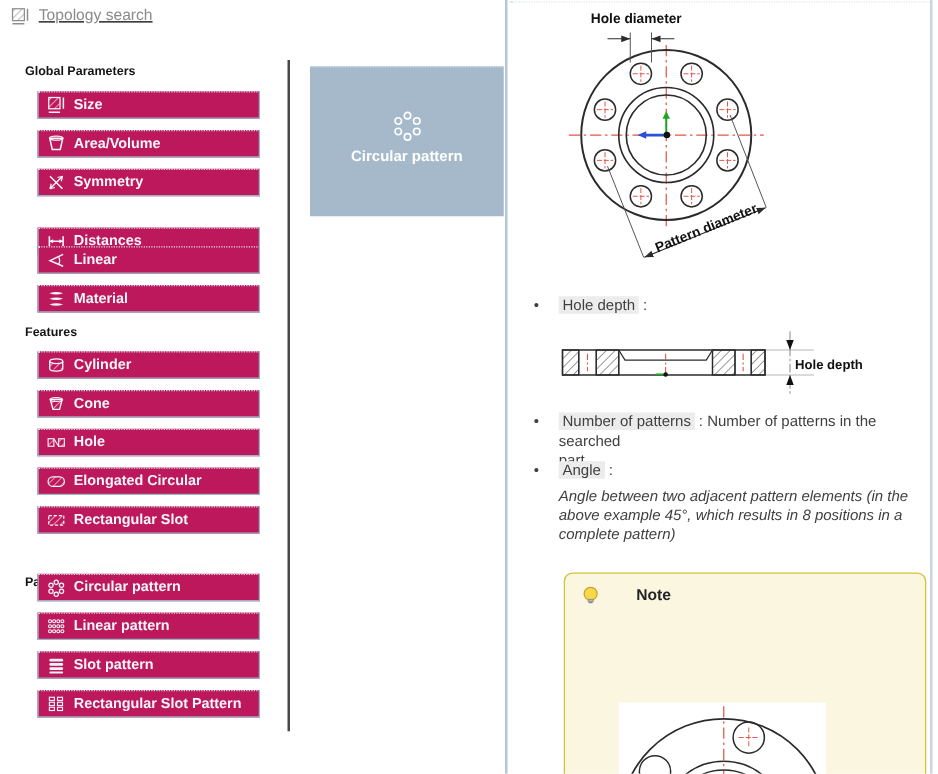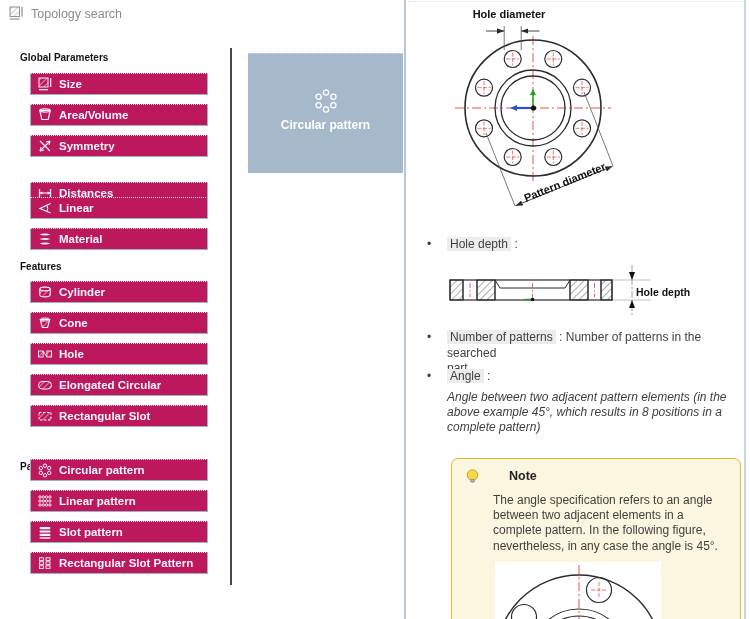--- a/index.html
+++ b/index.html
@@ -3,21 +3,21 @@
 <meta charset="utf-8">
 <style>
   html,body{margin:0;padding:0;}
   body{
     width:750px;height:619px;position:relative;overflow:hidden;
     background:#ffffff;font-family:"Liberation Sans",sans-serif;
   }
   .abs{position:absolute;}
 
   
-  .app-header{position:absolute;left:8px;top:5px;display:flex;align-items:flex-end;gap:7px;}
+  .app-header{position:absolute;left:8px;top:5px;display:flex;align-items:flex-start;gap:7px;text-decoration:underline;}
   .app-title{font-size:12.5px;color:#8b8b8b;}
 
   
   .side-heading{position:absolute;left:20px;font-size:10px;font-weight:bold;color:#141414;}
   .side-btn{
     position:absolute;left:30px;width:178px;height:22px;box-sizing:border-box;
     background:#be185d;border:1px solid #9cb1c5;border-top:1px dotted #d2dde6;
     display:flex;align-items:center;gap:6px;padding-left:5px;cursor:pointer;
   }
   .side-btn .lbl{font-size:11.5px;font-weight:bold;color:#f2f6fa;white-space:nowrap;}
@@ -398,24 +398,20 @@
 
 <div class="note-box">
   <span class="note-bulb">
     <svg width="17" height="18" viewBox="0 0 17 18">
       <circle cx="8.5" cy="7" r="5.2" fill="#f7d84a" stroke="#c9a227" stroke-width="1"></circle>
       <path d="M6.5,11.5 h4 v2 h-4 Z" fill="#b9b9b9" stroke="#8a8a8a" stroke-width="0.7"></path>
       <path d="M7,14 h3" stroke="#8a8a8a" stroke-width="1"></path>
     </svg>
   </span>
   <div class="note-head">Note</div>
-  <div class="note-body">The angle specification refers to an angle
-between two adjacent elements in a
-complete pattern. In the following figure,
-nevertheless, in any case the angle is 45°.</div>
   <div class="note-fig">
     <svg width="166" height="58" viewBox="0 0 166 58">
       <rect x="0" y="0" width="166" height="58" fill="#ffffff"></rect>
       <line x1="84" y1="3" x2="84" y2="58" stroke="#e2574a" stroke-width="1" stroke-dasharray="9 3 2 3"></line>
       <circle cx="84" cy="96" r="83" fill="none" stroke="#2b2b2b" stroke-width="1.4"></circle>
       <circle cx="84" cy="96" r="49" fill="none" stroke="#2b2b2b" stroke-width="1.2"></circle>
       <circle cx="84" cy="96" r="42" fill="none" stroke="#2b2b2b" stroke-width="1.2"></circle>
       <circle cx="104" cy="28" r="12.5" fill="none" stroke="#2b2b2b" stroke-width="1.2"></circle>
       <circle cx="29" cy="55" r="12.5" fill="none" stroke="#2b2b2b" stroke-width="1.2"></circle>
       <path d="M104,20 V36 M96,28 H112" stroke="#e2574a" stroke-width="0.8" stroke-dasharray="4 1.5" fill="none"></path>

